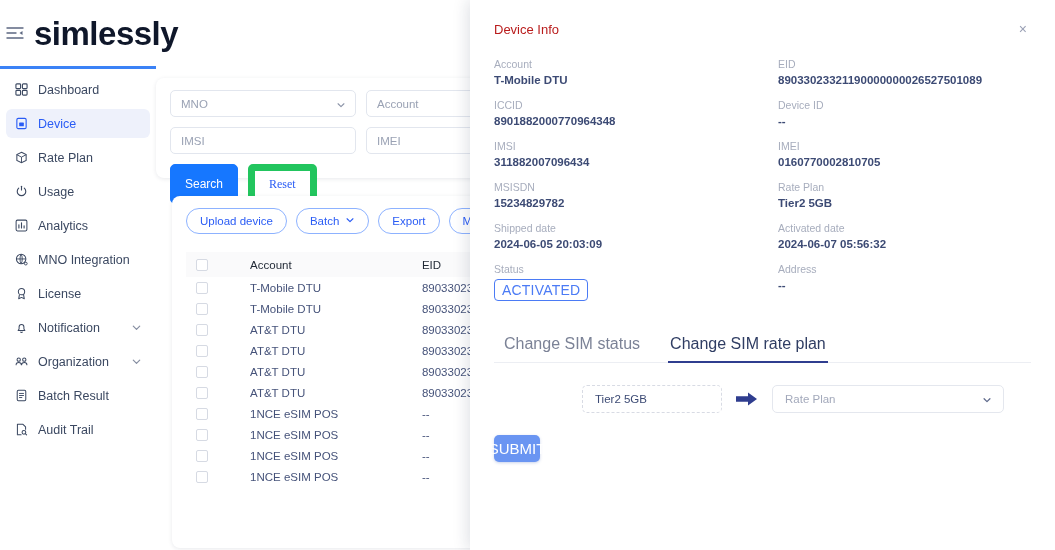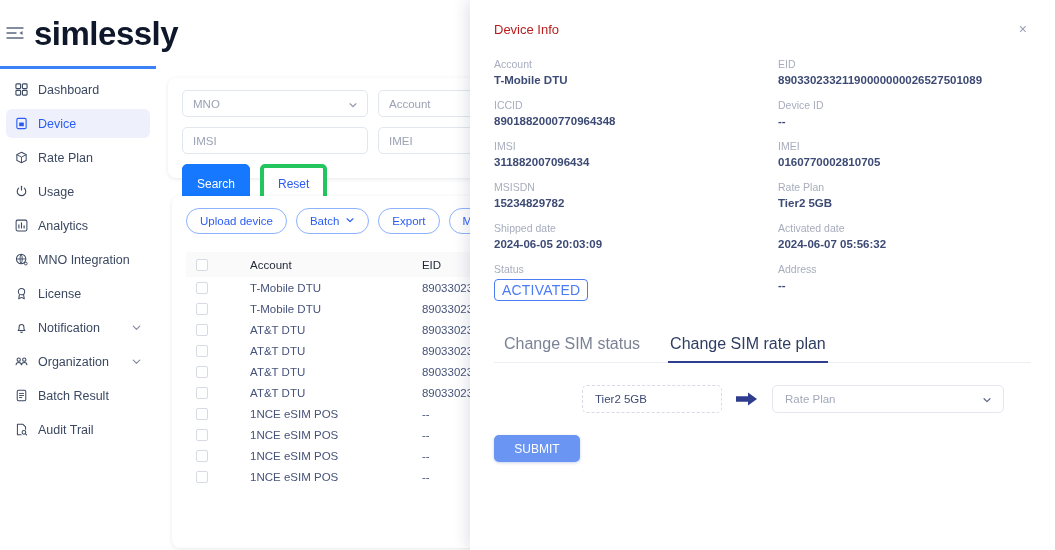--- a/index.html
+++ b/index.html
@@ -43,36 +43,36 @@
   .nav-label { flex:1; white-space:nowrap; }
   .nav-caret { width:11px; height:11px; opacity:.75; }
 
   
   .main { position:absolute; left:156px; top:66px; width:899px; height:484px; background:#fff; }
 
   .card {
     position:absolute; background:#fff; border-radius:8px;
     box-shadow: 0 1px 4px rgba(30,41,70,.10);
   }
-  .filters-card { left: 12px; top: 12px; width: 560px; height: 100px; padding: 12px 14px; text-align: right; }
+  .filters-card { left: 0; top: 12px; width: 560px; height: 100px; padding: 12px 14px; text-align: right; }
   .filter-row { display:flex; gap: 10px; margin-bottom: 10px; }
   .fld {
     height: 27px; border:1px solid #e2e6ee; border-radius:5px; background:#fff;
     display:flex; align-items:center; padding:0 10px; font-size:11.5px;
     color:#9aa2b4; width: 186px; position:relative;
   }
   .fld .caret { position:absolute; right:9px; top:9px; }
   .btnrow { display:flex; gap:10px; margin-top:2px; }
   .btn {
     height: 40px; min-width: 56px; border-radius: 5px; font-size: 12px;
     display:flex; align-items:center; justify-content:center; cursor:pointer;
     padding: 0 14px; white-space:nowrap;
   }
   .btn-primary { background:#1677ff; color:#fff; border:1px solid #1677ff; }
-  .btn-ghost { background:#fff; color:#2a5cf5; border:4px solid #22c55e; }
+  .btn-ghost { background:#fff; color:#2a5cf5; border:7px solid #22c55e;font-family:Liberation Serif, serif; }
 
   .table-card { left:16px; top: 130px; width: 560px; height: 352px; padding: 12px 14px 0 14px; overflow:hidden; }
   .tbtns { display:flex; gap: 9px; margin-bottom: 18px; }
   .tbtn {
     height: 26px; border-radius: 14px; border:1px solid #8db2ff; color:#2a5cf5;
     background:#fff; font-size:11.5px; display:flex; align-items:center;
     justify-content:center; padding: 0 13px; cursor:pointer; white-space:nowrap; gap:6px;
   }
 
   table.devtable { width: 600px; border-collapse: collapse; table-layout: fixed; }
@@ -131,22 +131,22 @@
     display:flex; align-items:center; padding:0 12px; font-size:11.5px; color:#3c4a74;
   }
   .arrow-ico { width: 22px; height:18px; display:flex; align-items:center; }
   .plan-select {
     width: 232px; height: 28px; border:1px solid #e4e7ee; border-radius:5px;
     display:flex; align-items:center; padding:0 12px; font-size:11.5px;
     color:#a3a9bb; position:relative; cursor:pointer;
   }
   .plan-select .caret { position:absolute; right:11px; top:9px; }
   .submit {
-    margin-top: 22px; width: 86px; height: 27px; background:#6a95f2; color:#fff;
-    border-radius:5px; font-size:12px; display:flex; align-items:center;
+    margin-top: 22px; width: 46px; height: 27px; background:#6a95f2; color:#fff;
+    border-radius:5px; font-size:15px; display:flex; align-items:center;
     justify-content:center; cursor:pointer; box-shadow:0 1px 3px rgba(40,80,180,.25);
   }
 </style>
 </head>
 <body>
 
 <div class="app">
 
   <div class="topbar">
     <div class="menu-fold">

